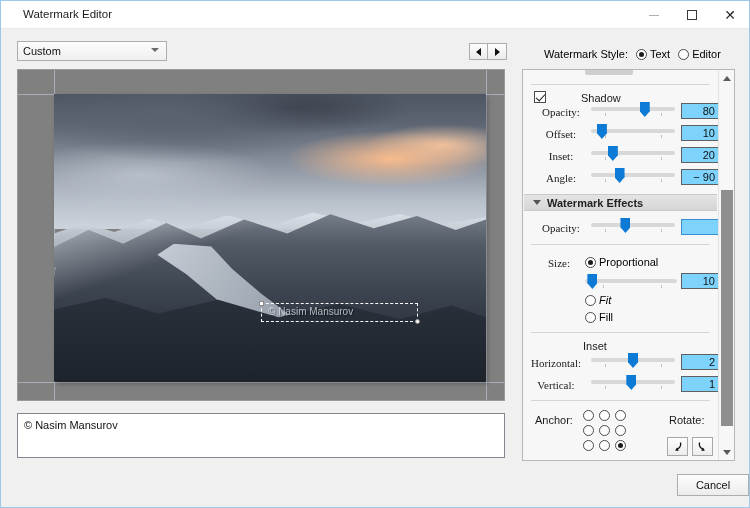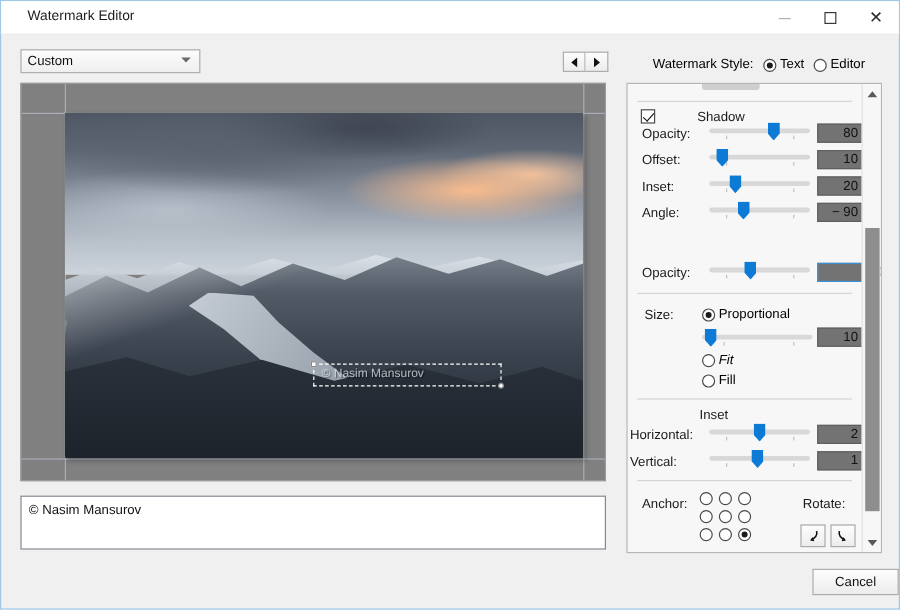--- a/index.html
+++ b/index.html
@@ -205,21 +205,21 @@
     border: 1px solid #4b4b4b; background: #fff;
   }
   .chk::after {
     content: "";
     position: absolute; left: 3px; top: 0px;
     width: 4px; height: 8px;
     border: solid #1a1a1a; border-width: 0 1.6px 1.6px 0;
     transform: rotate(42deg);
   }
   .lbl { position: absolute; font-size: 11px; color: #1a1a1a; }
-  .lbl.r { text-align: left; }
+  .lbl.r { text-align: center; font-family: Liberation Serif, serif; }
 
   .sectionhdr {
     position: absolute; left: 1px; right: 1px;
     height: 17px;
     background: linear-gradient(#e4e4e4, #d6d6d6);
     border-top: 1px solid #c9c9c9;
     border-bottom: 1px solid #c9c9c9;
     font-weight: bold;
     font-size: 11px;
     display: flex; align-items: center;
@@ -246,21 +246,21 @@
   .sthumb {
     position: absolute; top: -1px;
     width: 10px; height: 15px;
     background: #0d7ad6;
     clip-path: polygon(0% 0%, 100% 0%, 100% 62%, 50% 100%, 0% 62%);
     margin-left: -5px;
   }
   .numbox {
     position: absolute;
     width: 40px; height: 16px;
-    background: #737373;
+    background: #7dd3fc;
     border: 1px solid #5f5f5f;
     font-size: 11px;
     text-align: right;
     padding-right: 5px;
     line-height: 14px;
     color: #111;
   }
   .numbox.focus { border-color: #3a8fd0; padding-left: 44px; }
 
   .anchorgrid {
@@ -433,20 +433,24 @@
 
       <div class="lbl r" style="left:12px; top:102px; width:52px;">Angle:</div>
       <div class="slider" style="left:68px; top:99px; width:84px;">
         <div class="strack"></div>
         <div class="stick" style="left:14px;"></div>
         <div class="stick" style="left:70px;"></div>
         <div class="sthumb" style="left:34%;"></div>
       </div>
       <div class="numbox" style="left:158px; top:99px;">− 90</div>
 
+      <div class="sectionhdr" style="top:124px;">
+        <span class="tri-d"></span>
+        <span>Watermark Effects</span>
+      </div>
 
       <div class="lbl r" style="left:12px; top:152px; width:52px;">Opacity:</div>
       <div class="slider" style="left:68px; top:149px; width:84px;">
         <div class="strack"></div>
         <div class="stick" style="left:14px;"></div>
         <div class="stick" style="left:70px;"></div>
         <div class="sthumb" style="left:41%;"></div>
       </div>
       <div class="numbox focus" style="left:158px; top:149px;">50</div>
 

